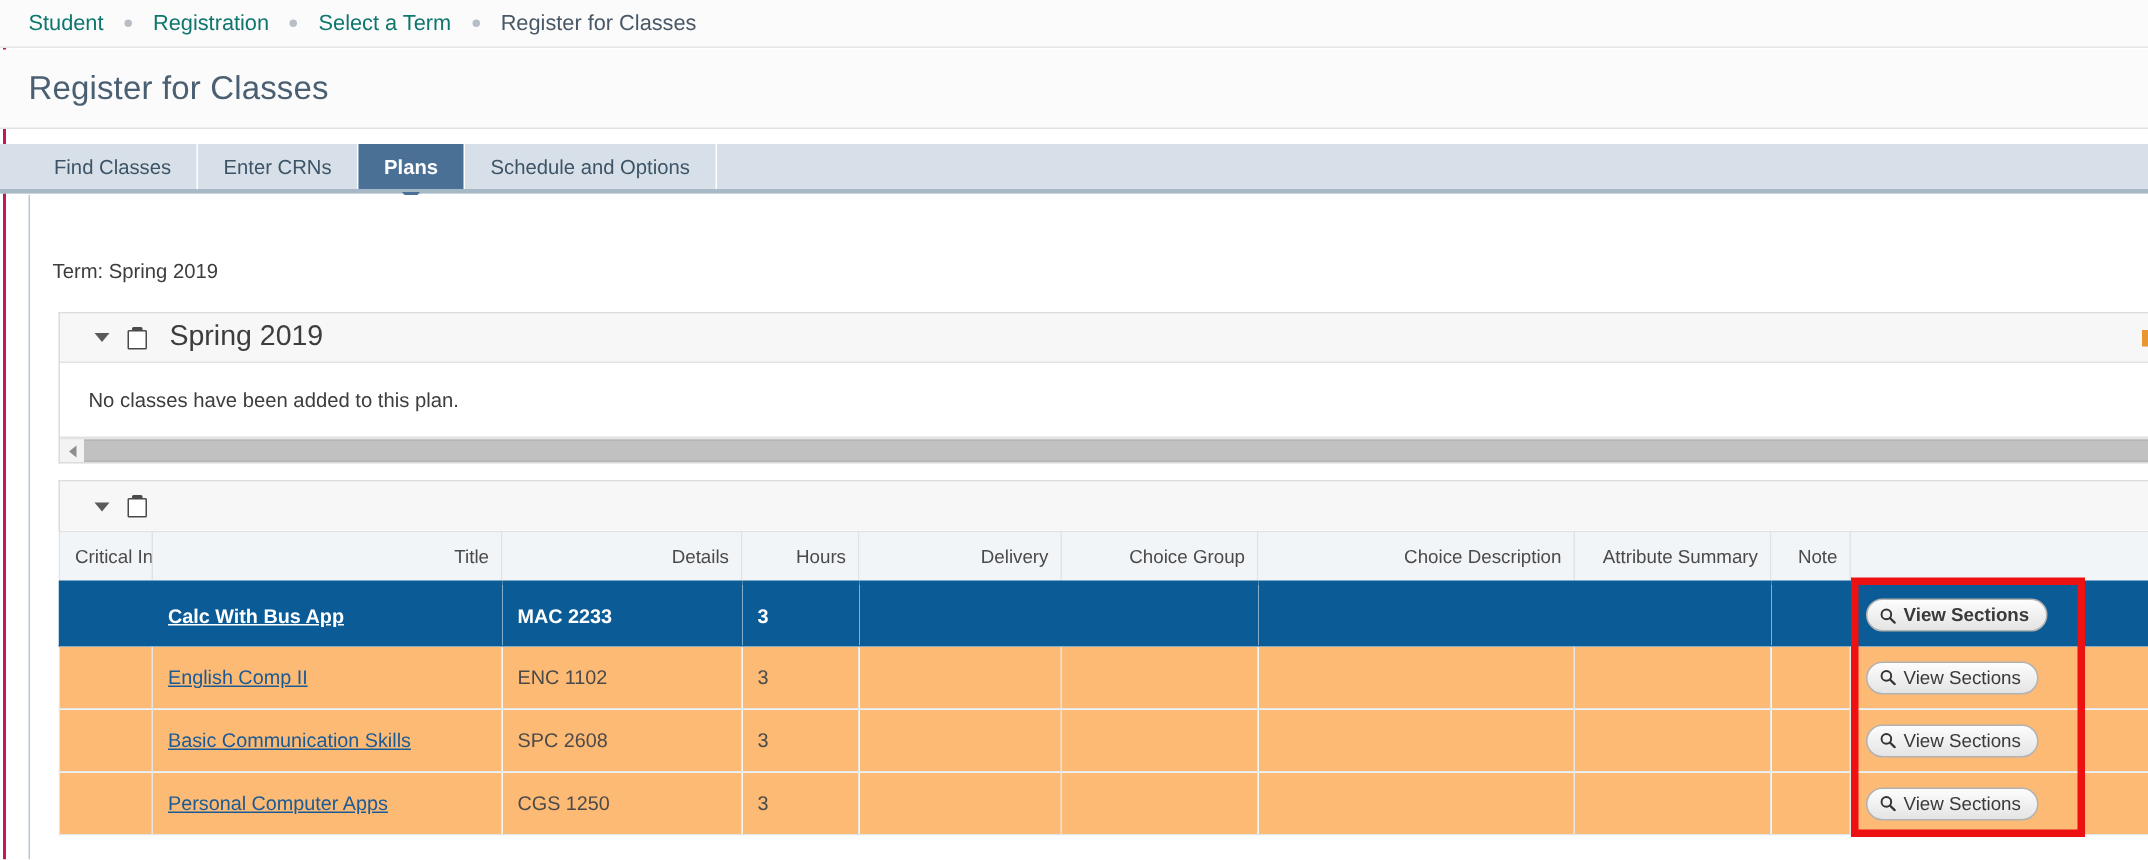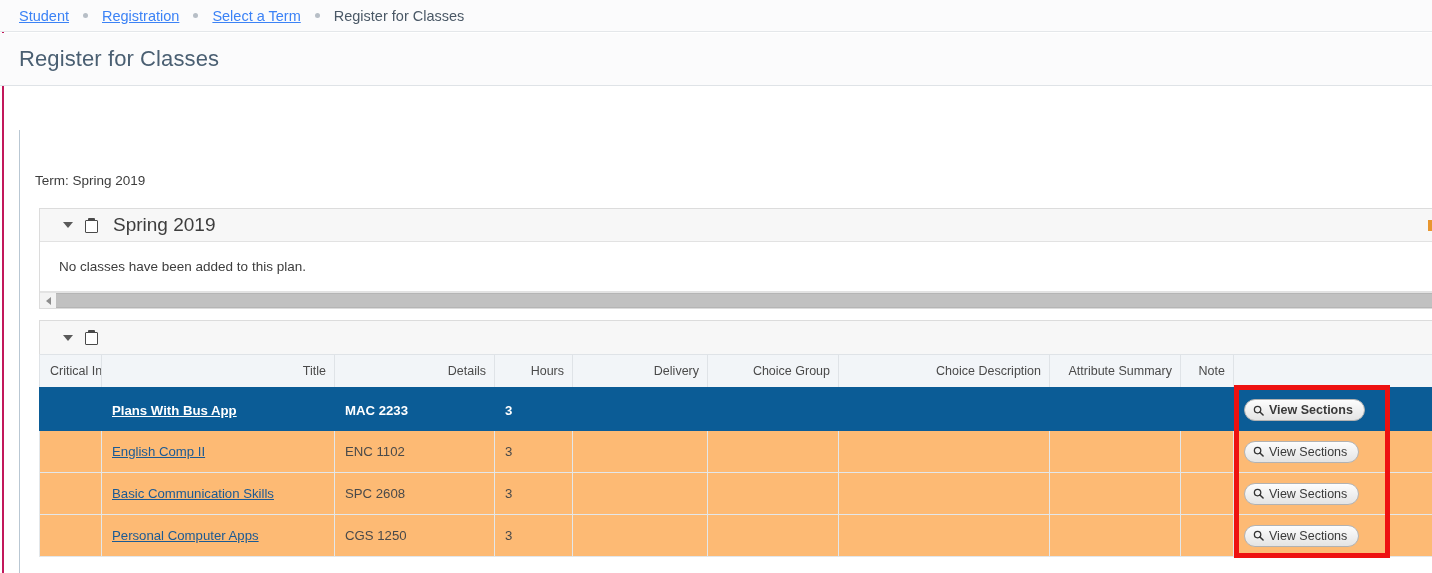--- a/index.html
+++ b/index.html
@@ -23,22 +23,21 @@
   .breadcrumb {
     position: absolute; left: 0; top: 0; width: 1432px; height: 32px;
     background: #fbfbfc;
     display: flex; align-items: center;
     padding-left: 19px;
     font-size: 14.5px;
     color: #4a5866;
     border-bottom: 1px solid #e4e7ea;
   }
   .crumb-link {
-    color: #3b82f6;
-    text-decoration: underline;
+    color: #0f766e;
     cursor: pointer;
   }
   .crumb-current { color: #4a5866; }
   .crumb-dot {
     width: 5px; height: 5px; border-radius: 50%;
     background: #b7bec6;
     margin: 0 14px;
     display: inline-block;
   }
 
@@ -299,20 +298,38 @@
       <span class="crumb-dot"></span>
       <span class="crumb-link">Select a Term</span>
       <span class="crumb-dot"></span>
       <span class="crumb-current">Register for Classes</span>
     </nav>
 
   <div class="page-title-bar">
     <span class="page-title">Register for Classes</span>
   </div>
 
+  <div class="tabstrip">
+    <div class="tabs-inner" id="tabs-container">
+        <div class="tab">
+          <span>Find Classes</span>
+        </div>
+        <div class="tab">
+          <span>Enter CRNs</span>
+        </div>
+        <div class="tab active">
+          <span>Plans</span>
+          <span class="caret-down"></span>
+        </div>
+        <div class="tab">
+          <span>Schedule and Options</span>
+        </div>
+        <div class="tab tab-filler"></div>
+      </div>
+  </div>
 
   <div class="content-card">
 
     <div class="term-line">Term: Spring 2019</div>
 
     <div class="plan-panel" style="top:78px;">
       <div class="plan-header">
         <span class="tri-down"></span>
         <span class="clipboard-icon">
           <span class="clip"></span>
@@ -363,21 +380,21 @@
               <th>Choice Group</th>
               <th>Choice Description</th>
               <th>Attribute Summary</th>
               <th>Note</th>
               <th></th>
             </tr>
           </thead>
         <tbody id="table-body">
             <tr class="row-selected">
               <td class="shaded"></td>
-              <td class="cell-title"><a>Plans With Bus App</a></td>
+              <td class="cell-title"><a>Calc With Bus App</a></td>
               <td class="shaded">MAC 2233</td>
               <td class="shaded">3</td>
               <td class="shaded"></td>
               <td class="shaded"></td>
               <td class="shaded"></td>
               <td class="shaded"></td>
               <td class="shaded"></td>
               <td class="cell-action"><span class="view-sections-btn">
                   <svg class="magnifier" viewBox="0 0 12 12">
                     <circle cx="5" cy="5" r="3.5" fill="none" stroke="#333" stroke-width="1.4"></circle>

